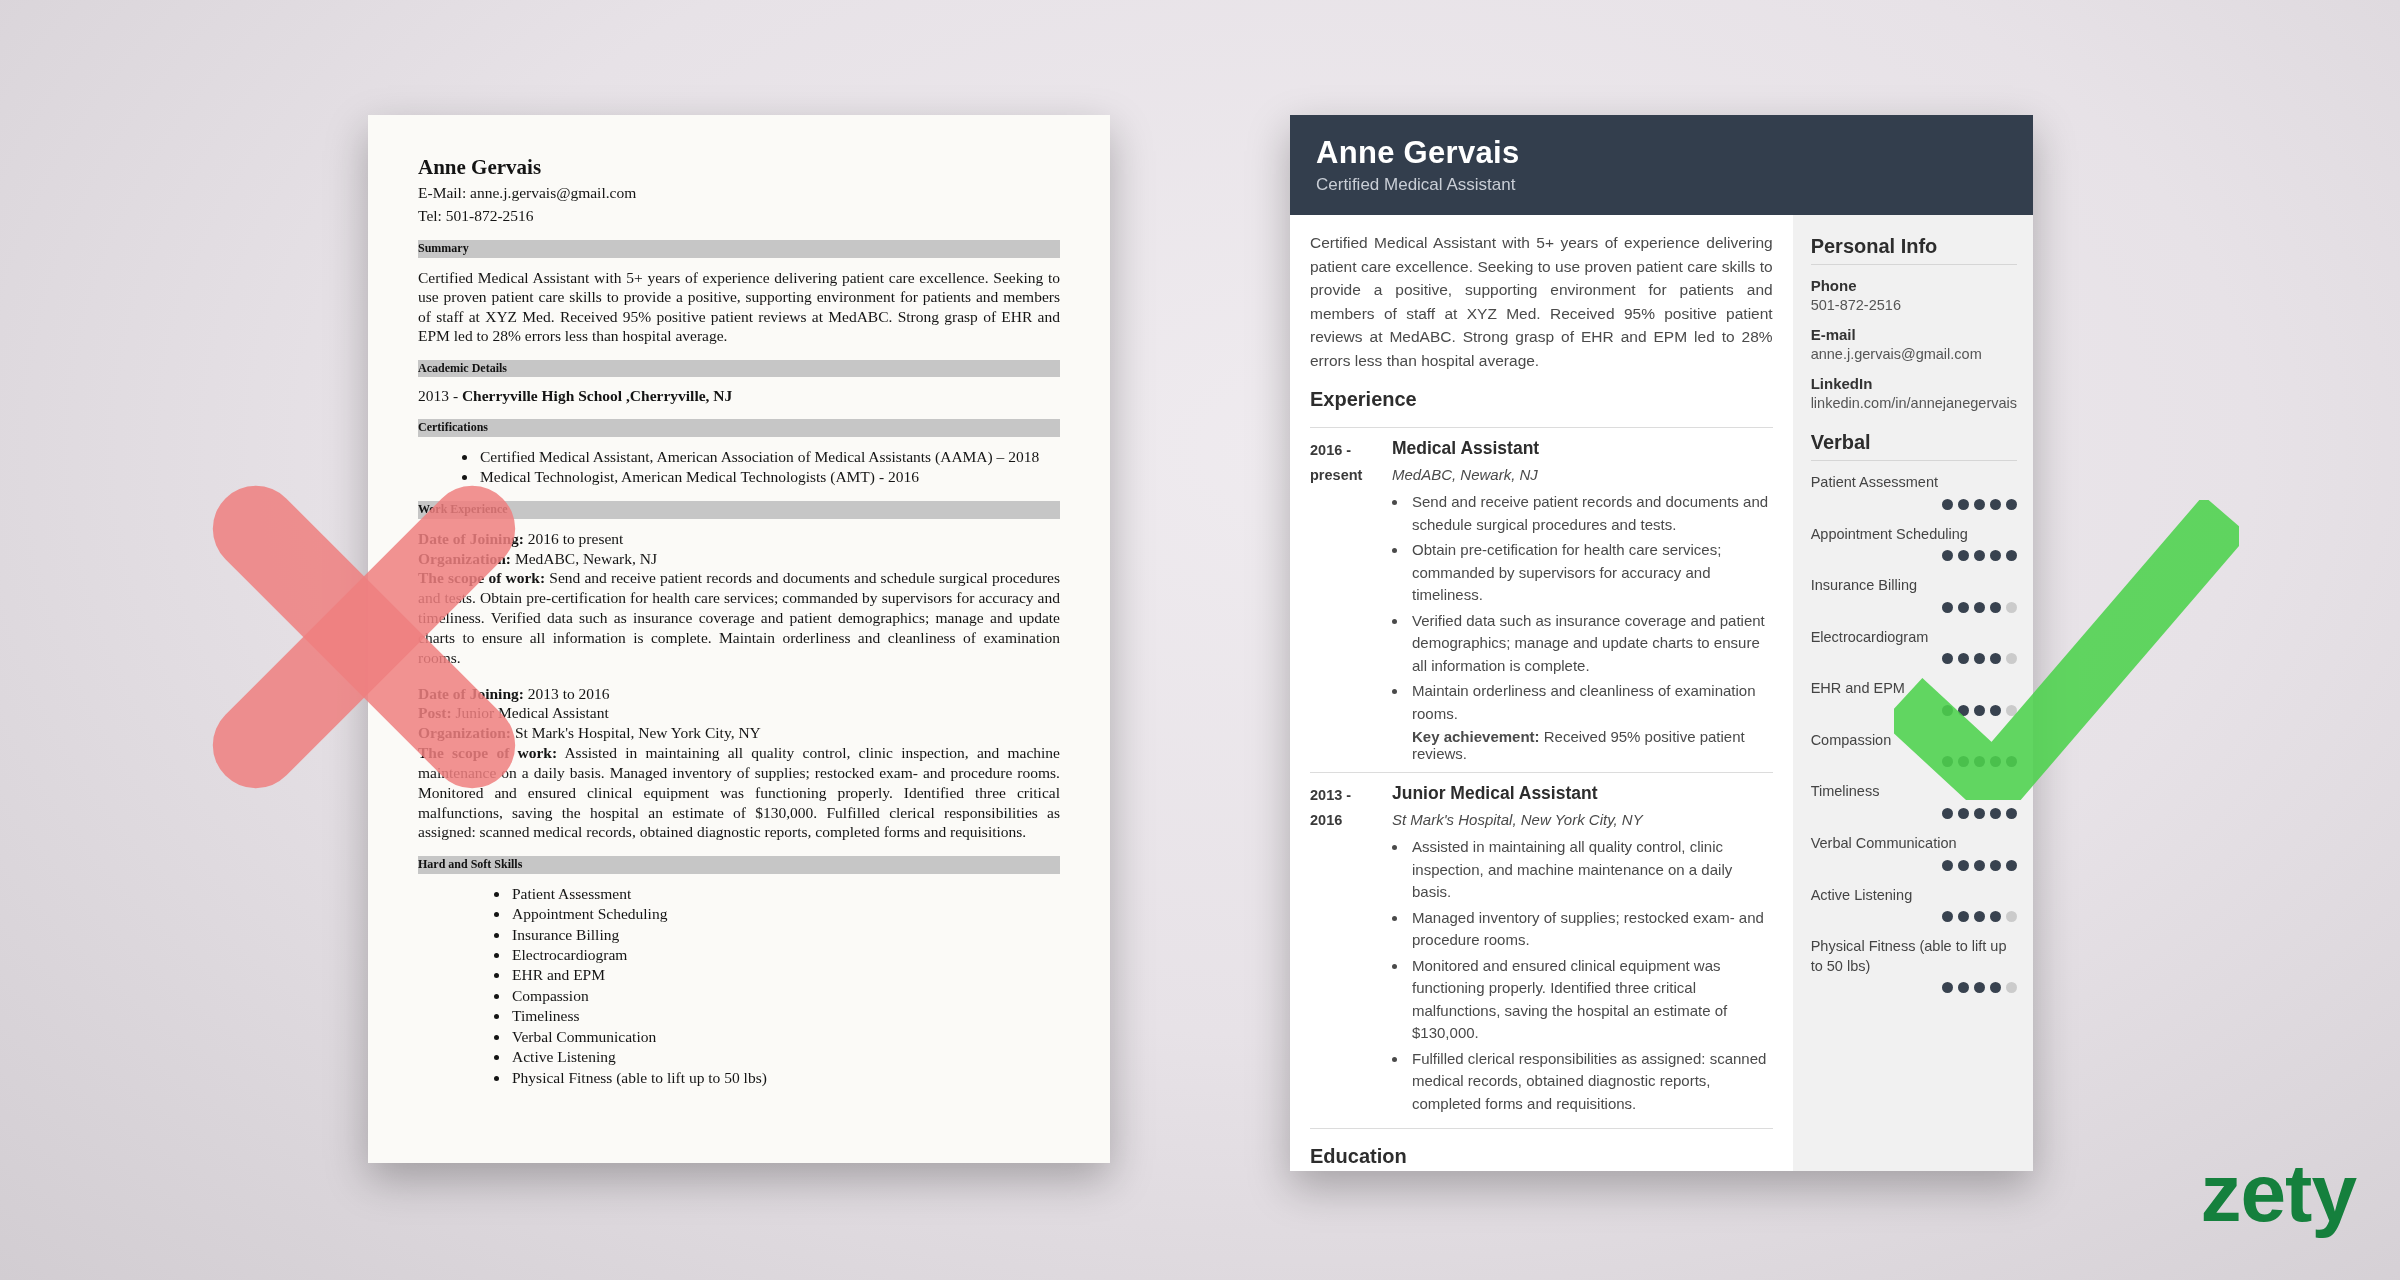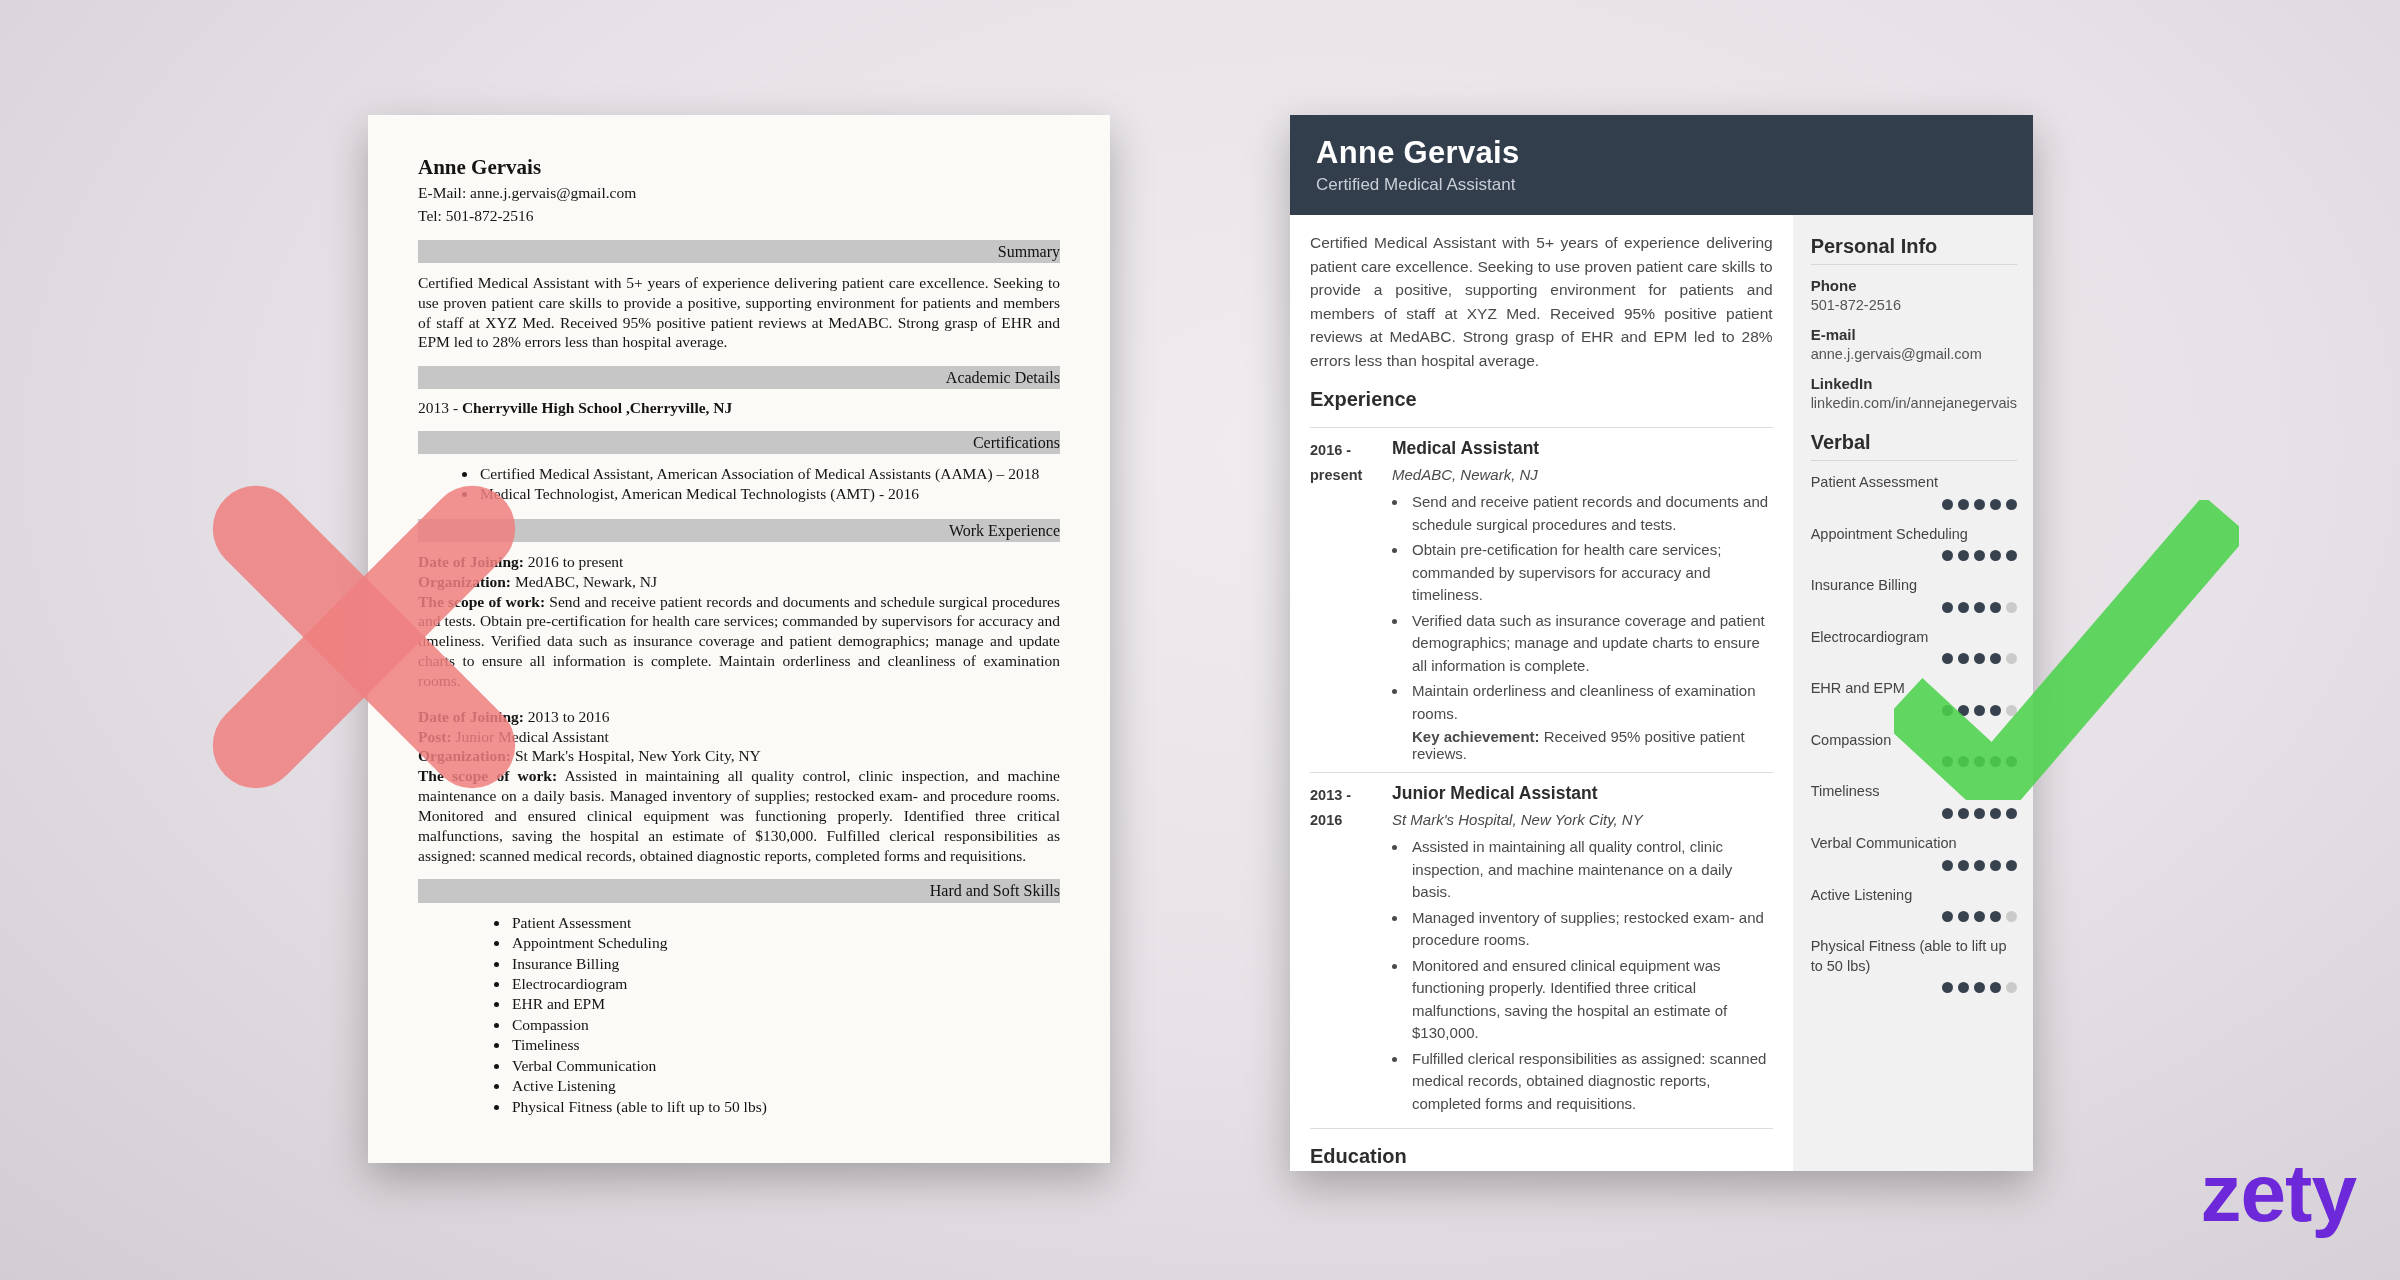--- a/index.html
+++ b/index.html
@@ -8,21 +8,21 @@
        background:radial-gradient(ellipse at 55% 35%, #efebef 0%, #e7e2e7 50%, #d2cdd2 100%)}
 
   .paper{position:absolute;z-index:1}
 
   
   .paper-left{left:368px;top:115px;width:742px;height:1048px;background:#fbfaf7;
     box-shadow:0 16px 40px rgba(0,0,0,.27);padding:40px 50px;
     font-family:"Liberation Serif","DejaVu Serif",serif;color:#141414;overflow:hidden}
   .lr-name{font-size:21px;font-weight:bold}
   .lr-contact{font-size:15.5px;line-height:1.3;margin-top:3px}
-  .lr-bar{background:#c6c6c6;color:#111;text-align:right;font-weight:normal;font-size:16px;
+  .lr-bar{background:#c6c6c6;color:#111;text-align:left;font-weight:bold;font-size:12px;
     line-height:1.45;margin:14px 0 10px}
   .lr-p{font-size:15.5px;line-height:1.26;text-align:justify}
   .lr-academic{font-size:15.5px;margin:4px 0}
   .lr-ul{font-size:15.5px;line-height:1.32;margin:2px 0 2px 92px;list-style:disc}
   .lr-ul.certs{margin-left:60px}
   .lr-ul li{padding-left:2px}
   .lr-line{font-size:15.5px;line-height:1.28}
   .lr-scope{font-size:15.5px;line-height:1.28;text-align:justify}
   .lr-job2{margin-top:16px}
 
@@ -62,21 +62,21 @@
 
   
   .overlay{position:absolute;z-index:6}
   .x-anchor{left:364px;top:637px;width:0;height:0}
   .x-bar{position:absolute;left:0;top:0;width:392px;height:86px;border-radius:44px;
     background:#ee7f7f;opacity:.85}
   .x-bar.a{transform:translate(-50%,-50%) rotate(45deg)}
   .x-bar.b{transform:translate(-50%,-50%) rotate(-45deg)}
   .check-box{left:1894px;top:500px;width:345px;height:300px}
   .watermark{position:absolute;right:44px;bottom:46px;z-index:3;font-size:82px;font-weight:bold;
-    color:#6d28d9;letter-spacing:-1px;line-height:1;font-family:"Liberation Sans",sans-serif}
+    color:#15803d;letter-spacing:-1px;line-height:1;font-family:"Liberation Sans",sans-serif}
 </style>
 </head>
 <body>
 
 <div class="paper paper-left">
   <div class="lr-name">Anne Gervais</div>
   <div class="lr-contact">E-Mail: anne.j.gervais@gmail.com</div>
   <div class="lr-contact">Tel: 501-872-2516</div>
 
   <div class="lr-bar">Summary</div>

